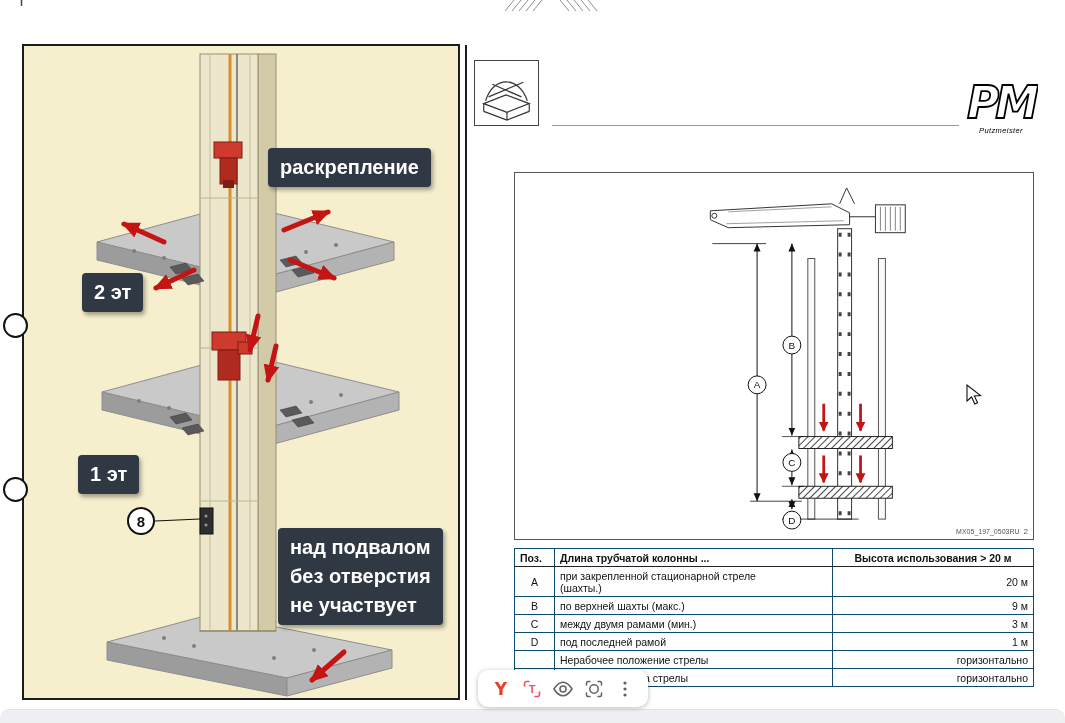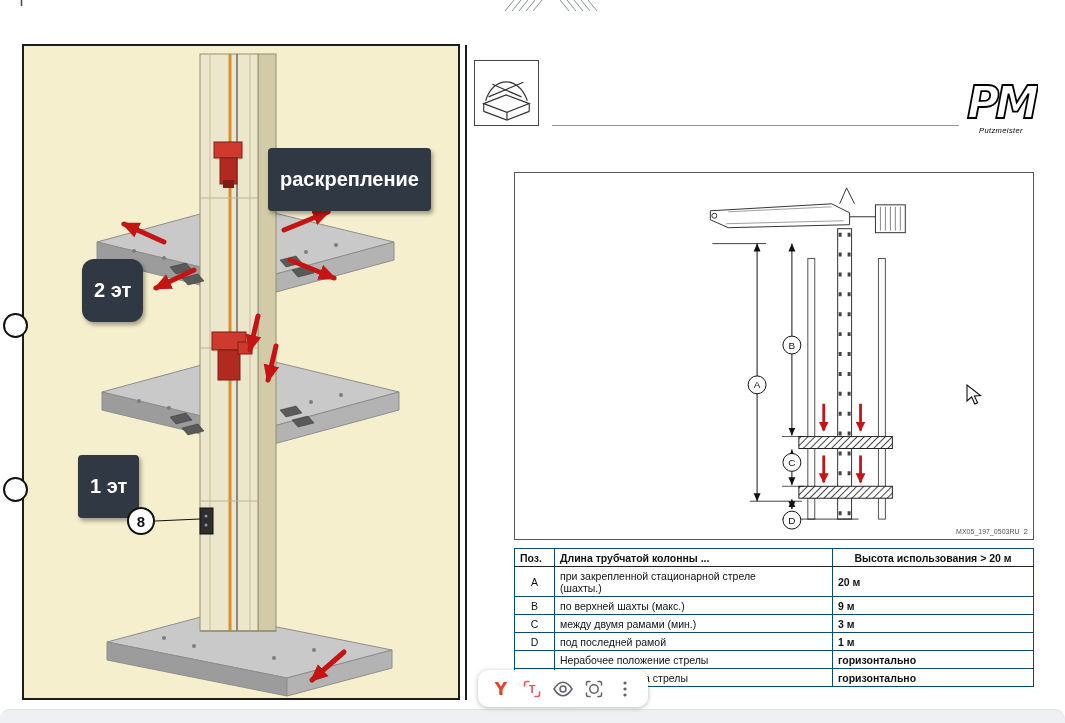--- a/index.html
+++ b/index.html
@@ -12,25 +12,25 @@
   .caption { position:absolute; left:22px; top:8px; font-size:15px; color:#141414; }
 
   
   .left-panel {
     position:absolute; left:22px; top:44px; width:438px; height:656px;
     background:#f5efcd; border:2px solid #1c1c1c; overflow:hidden;
   }
   .illu { position:absolute; left:0; top:0; }
   .tag {
     position:absolute; background:#303844; color:#fff; font-weight:bold;
-    font-size:20px; line-height:1.45; padding:17px 12px; border-radius:4px;
+    font-size:20px; line-height:1.45; padding:5px 12px; border-radius:4px;
     white-space:pre-line; box-shadow:2px 3px 4px rgba(0,0,0,.35);
   }
   .tag-unpin   { left:244px; top:102px; }
-  .tag-fl2     { left:58px;  top:213px;border-radius:12px; }
+  .tag-fl2     { left:58px;  top:227px; }
   .tag-support { left:258px; top:268px; }
   .tag-fl1     { left:54px;  top:409px; }
   .tag-base    { left:254px; top:482px; }
   .callout-8 {
     position:absolute; left:103px; top:461px; width:28px; height:28px;
     border-radius:50%; border:2px solid #111; background:#fff;
     display:flex; align-items:center; justify-content:center;
     font-size:15px; font-weight:bold; color:#111;
   }
   .edge-circle {
@@ -57,21 +57,21 @@
 
   .spec-table {
     position:absolute; left:47px; top:503px; width:520px;
     border-collapse:collapse; font-size:10.5px; color:#111;
     table-layout:fixed;
   }
   .spec-table th, .spec-table td { border:1px solid #0c4a6e; padding:2.5px 5px; vertical-align:middle; }
   .spec-table thead th { font-weight:bold; text-align:left; border-bottom:1.5px solid #222; }
   .spec-table thead th.center { text-align:center; }
   .spec-table td.pos { text-align:center; }
-  .spec-table td.val { text-align:left;font-weight:bold; }
+  .spec-table td.val { text-align:right; }
   .spec-table td.desc { white-space:pre-line; }
 
   
   .toolbar {
     position:absolute; left:478px; top:670px; height:37px; z-index:40;
     display:flex; align-items:center; gap:5px; padding:0 10px;
     background:#fff; border-radius:10px;
     box-shadow:0 1px 5px rgba(0,0,0,.28);
   }
   .tb-btn {
@@ -200,20 +200,23 @@
         <line x1="266" y1="214" x2="310" y2="232" marker-end="url(#ra)"></line>
         <line x1="234" y1="270" x2="226" y2="304" marker-end="url(#ra)"></line>
         <line x1="252" y1="300" x2="244" y2="334" marker-end="url(#ra)"></line>
         <line x1="320" y1="606" x2="288" y2="634" marker-end="url(#ra)"></line>
       </g>
     </svg>
 
     <div class="tag tag-unpin">раскрепление</div>
     <div class="tag tag-fl2">2 эт</div>
     <div class="tag tag-fl1">1 эт</div>
+    <div class="tag tag-base">над подвалом
+без отверстия
+не участвует</div>
     <div class="callout-8">
         <span>8</span>
       </div>
   </div>
 
   <div class="edge-circle ec1"></div>
   <div class="edge-circle ec2"></div>
 
   <div class="right-panel">
 

